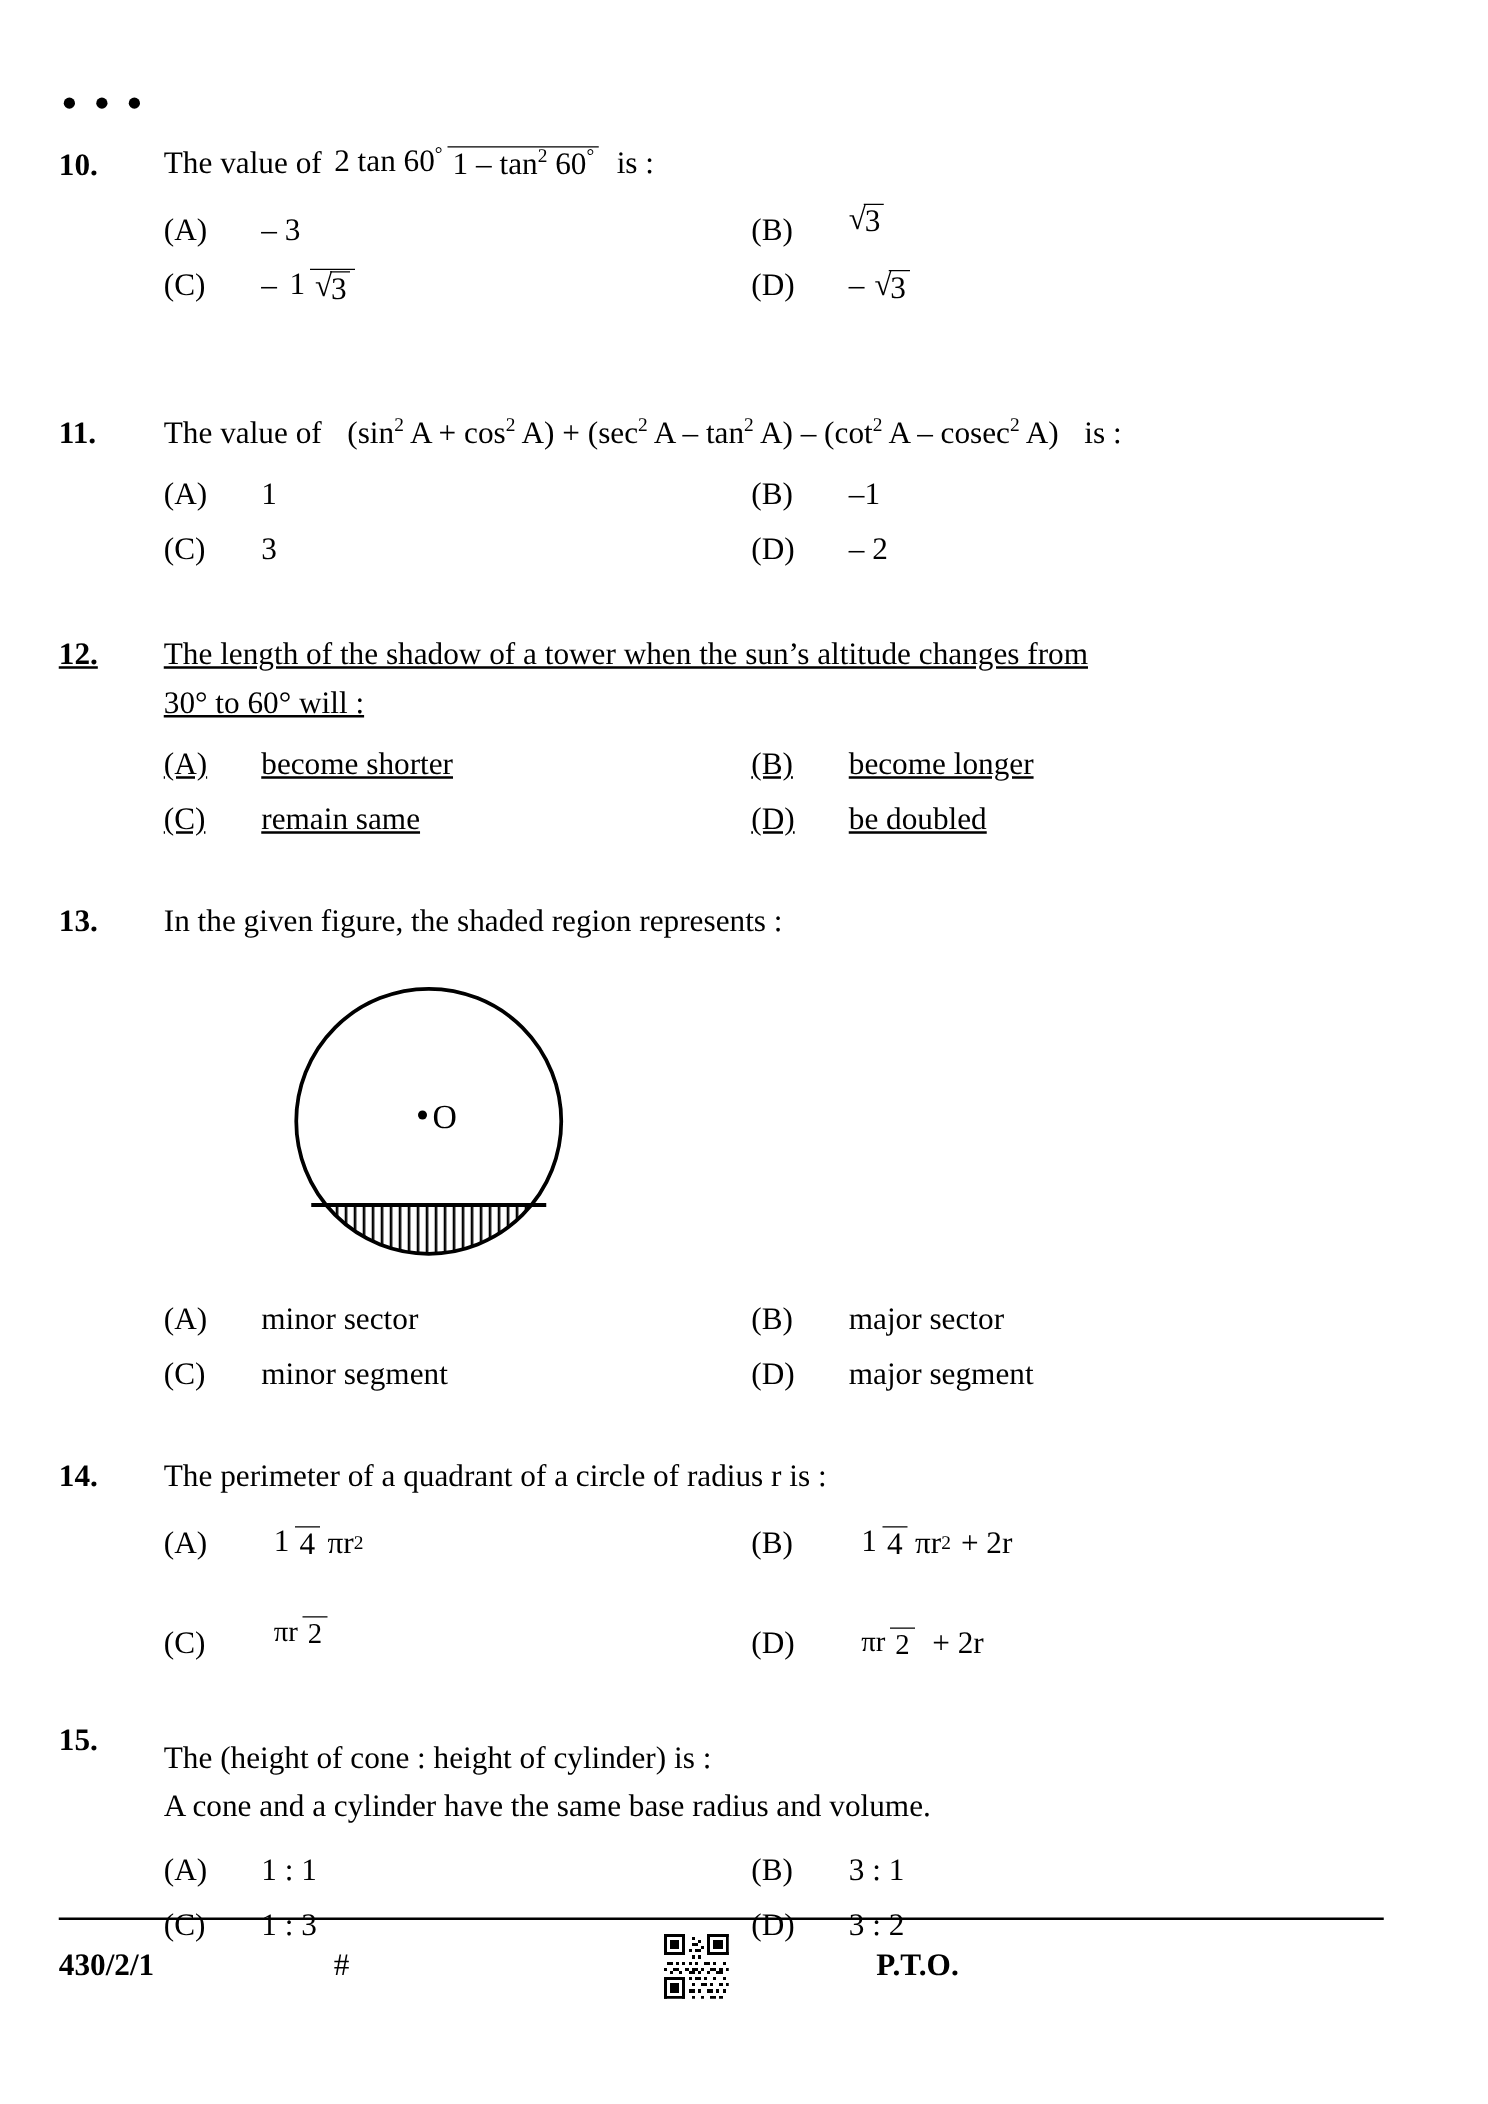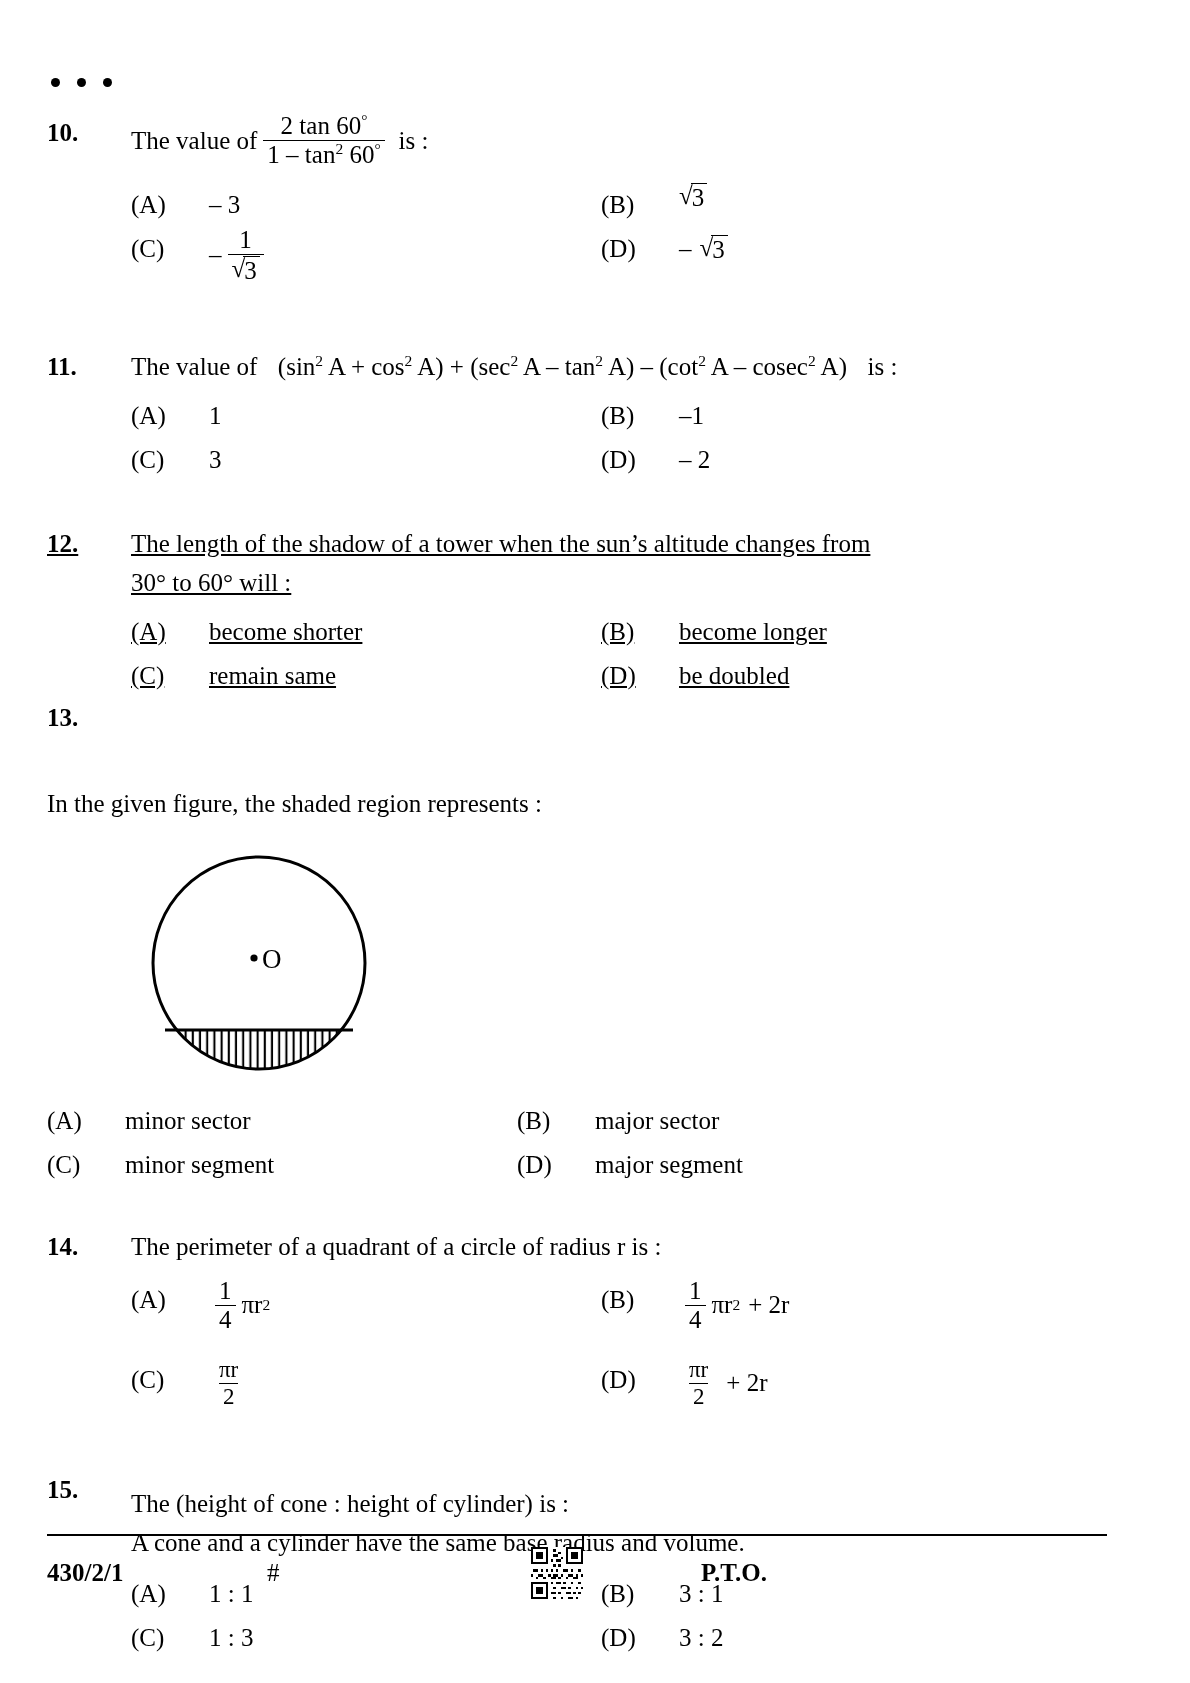--- a/index.html
+++ b/index.html
@@ -90,21 +90,21 @@
     flex: 0 0 78px;
   }
   .opt .val {
     display: flex;
     align-items: center;
   }
 
   
   .frac {
     display: inline-flex;
-    flex-direction: column;
+    flex-direction: row;
     align-items: center;
     vertical-align: middle;
     margin: 0 6px;
     line-height: 1.05;
   }
   .frac .num {
     padding: 0 4px 1px 4px;
     font-size: 25px;
   }
   .frac .den {
@@ -302,21 +302,21 @@
             <span class="val">remain same</span>
           </div>
           <div class="opt">
             <span class="lbl">(D)</span>
             <span class="val">be doubled</span>
           </div>
         </div>
       </div>
     </div>
 
-    <div class="q" style="flex-direction:column;">
+    <div class="q" style="margin-top:40px;">
       <div class="qnum">13.</div>
       <div class="qbody">
         <div class="qtext-plain">In the given figure, the shaded region represents :</div>
 
         <div class="figure-wrap">
           <svg width="230" height="240" viewBox="0 0 230 240">
             <defs>
               <pattern id="vhatch" width="7.2" height="8" patternUnits="userSpaceOnUse">
                 <rect x="0" y="0" width="7.2" height="8" fill="#ffffff"></rect>
                 <line x1="2.6" y1="0" x2="2.6" y2="8" stroke="#000" stroke-width="2.1"></line>
@@ -406,21 +406,21 @@
                 <span class="den">2</span>
               </span>
               <span class="nbsp"></span>
                 <span>+ 2r</span>
             </span>
           </div>
         </div>
       </div>
     </div>
 
-    <div class="q" style="margin-top:32px;">
+    <div class="q" style="">
       <div class="qnum">15.</div>
       <div class="qbody">
         <div class="qtext-plain" style="margin-top:14px;">The (height of cone : height of cylinder) is :</div>
         <div class="qtext-plain">A cone and a cylinder have the same base radius and volume.</div>
         <div class="opts" style="margin-top:10px;">
           <div class="opt">
             <span class="lbl">(A)</span>
             <span class="val">1 : 1</span>
           </div>
           <div class="opt">

